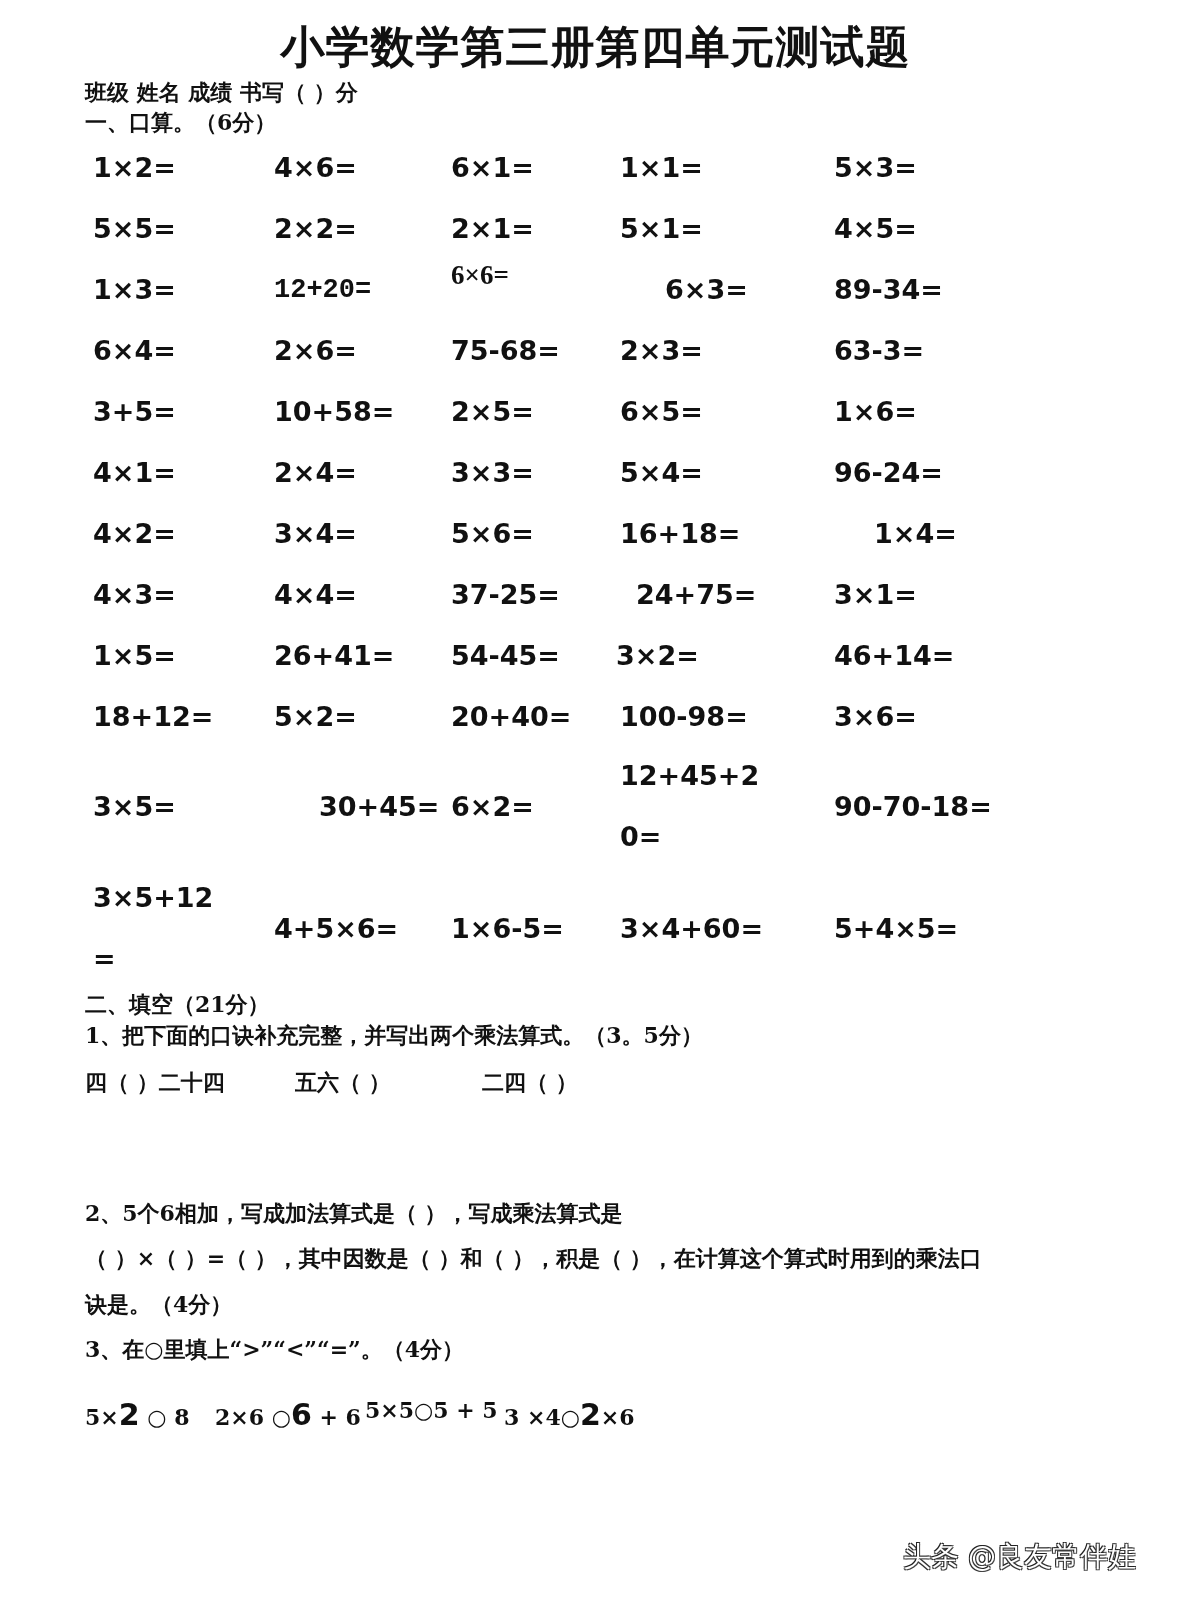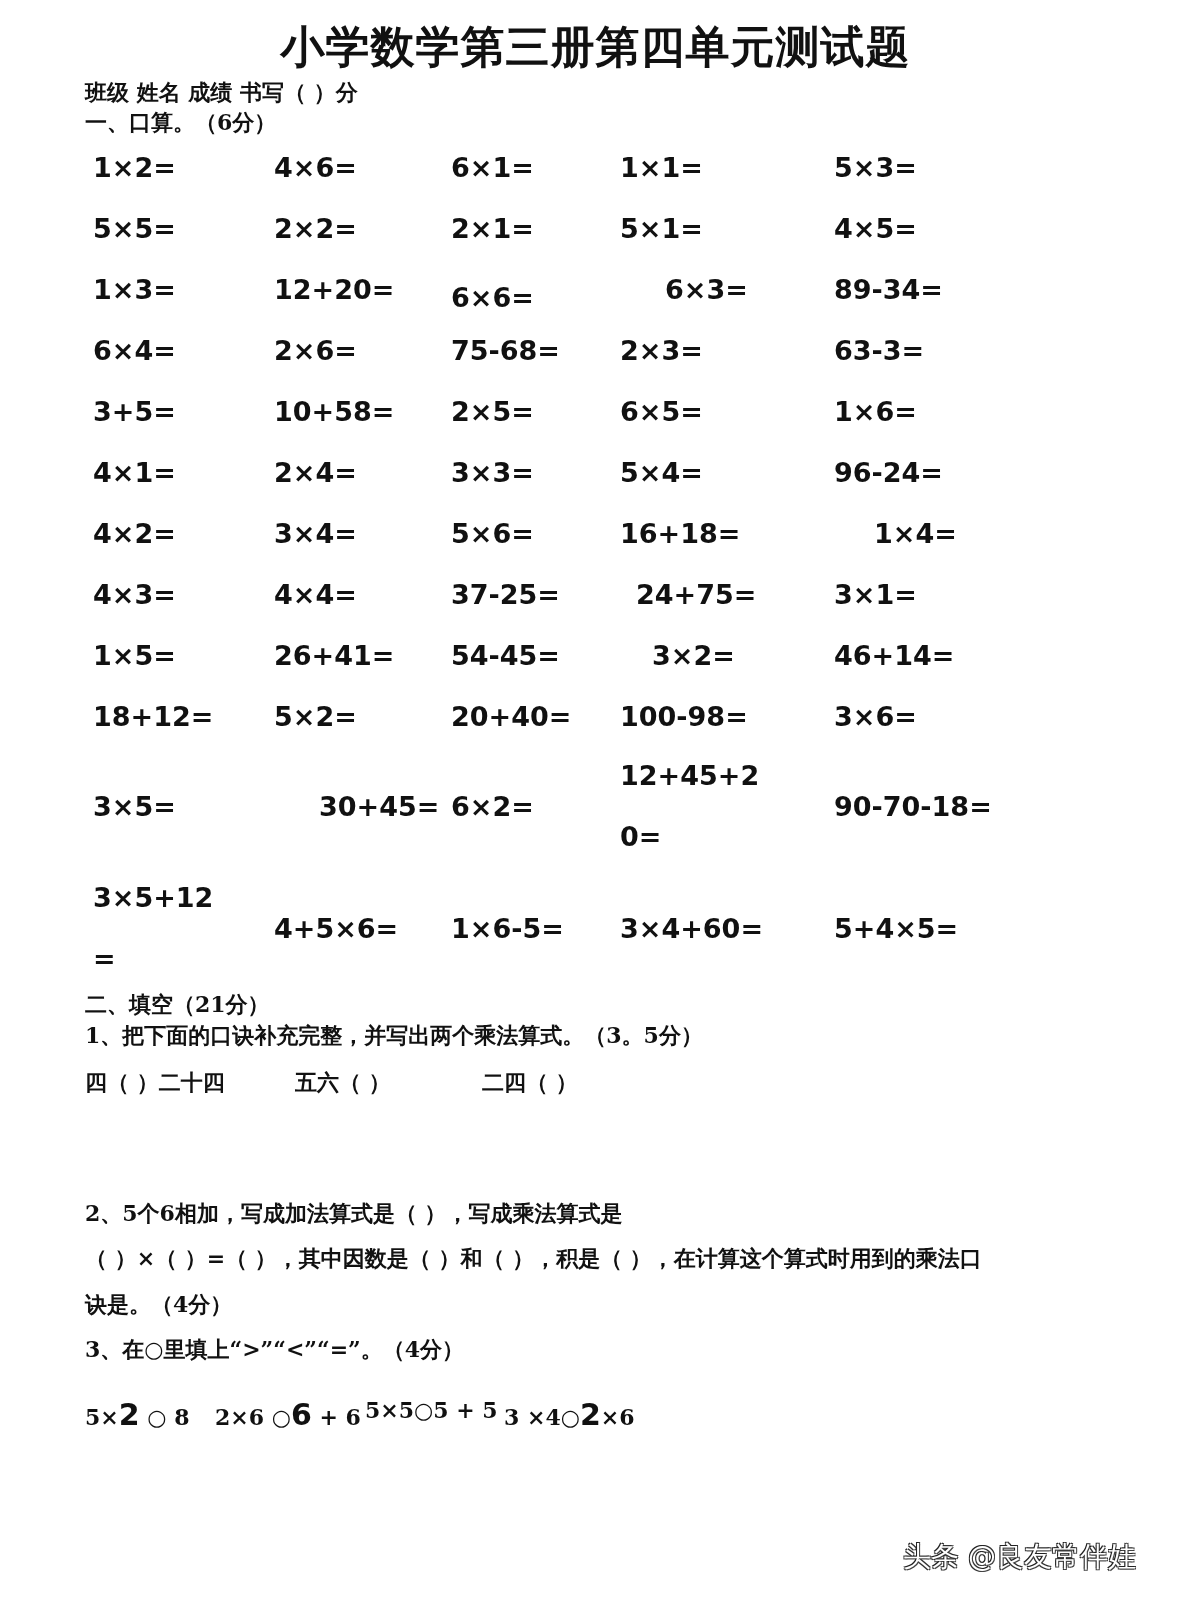--- a/index.html
+++ b/index.html
@@ -25,22 +25,22 @@
     <div class="cell" style="left: 274px; top: 153px;">4×6=</div>
     <div class="cell" style="left: 451px; top: 153px;">6×1=</div>
     <div class="cell" style="left: 620px; top: 153px;">1×1=</div>
     <div class="cell" style="left: 834px; top: 153px;">5×3=</div>
     <div class="cell" style="left: 93px; top: 214px;">5×5=</div>
     <div class="cell" style="left: 274px; top: 214px;">2×2=</div>
     <div class="cell" style="left: 451px; top: 214px;">2×1=</div>
     <div class="cell" style="left: 620px; top: 214px;">5×1=</div>
     <div class="cell" style="left: 834px; top: 214px;">4×5=</div>
     <div class="cell" style="left: 93px; top: 275px;">1×3=</div>
-    <div class="cell" style="left: 274px; top: 275px;">12+20=</div>
-    <div class="cell" style="left: 451px; top: 283px;">6×6=</div>
+    <div class="cell" style="left: 274px; top: 275px; font-family: Liberation Mono, monospace;">12+20=</div>
+    <div class="cell" style="left: 451px; top: 260px; font-family: Liberation Serif, serif;">6×6=</div>
     <div class="cell" style="left: 620px; top: 275px; margin-left: 45px;">6×3=</div>
     <div class="cell" style="left: 834px; top: 275px;">89-34=</div>
     <div class="cell" style="left: 93px; top: 336px;">6×4=</div>
     <div class="cell" style="left: 274px; top: 336px;">2×6=</div>
     <div class="cell" style="left: 451px; top: 336px;">75-68=</div>
     <div class="cell" style="left: 620px; top: 336px;">2×3=</div>
     <div class="cell" style="left: 834px; top: 336px;">63-3=</div>
     <div class="cell" style="left: 93px; top: 397px;">3+5=</div>
     <div class="cell" style="left: 274px; top: 397px;">10+58=</div>
     <div class="cell" style="left: 451px; top: 397px;">2×5=</div>
@@ -57,21 +57,21 @@
     <div class="cell" style="left: 620px; top: 519px;">16+18=</div>
     <div class="cell" style="left: 874px; top: 519px;">1×4=</div>
     <div class="cell" style="left: 93px; top: 580px;">4×3=</div>
     <div class="cell" style="left: 274px; top: 580px;">4×4=</div>
     <div class="cell" style="left: 451px; top: 580px;">37-25=</div>
     <div class="cell" style="left: 636px; top: 580px;">24+75=</div>
     <div class="cell" style="left: 834px; top: 580px;">3×1=</div>
     <div class="cell" style="left: 93px; top: 641px;">1×5=</div>
     <div class="cell" style="left: 274px; top: 641px;">26+41=</div>
     <div class="cell" style="left: 451px; top: 641px;">54-45=</div>
-    <div class="cell" style="left: 652px; top: 641px; text-align: center;">3×2=</div>
+    <div class="cell" style="left: 616px; top: 641px; text-align: center;">3×2=</div>
     <div class="cell" style="left: 834px; top: 641px;">46+14=</div>
     <div class="cell" style="left: 93px; top: 702px;">18+12=</div>
     <div class="cell" style="left: 274px; top: 702px;">5×2=</div>
     <div class="cell" style="left: 451px; top: 702px;">20+40=</div>
     <div class="cell" style="left: 620px; top: 702px;">100-98=</div>
     <div class="cell" style="left: 834px; top: 702px;">3×6=</div>
   </div>
 
 <div class="cell" style="left:93px; top:792px;">3×5=</div>
 <div class="cell" style="left:274px; top:792px;margin-left:45px;">30+45=</div>

